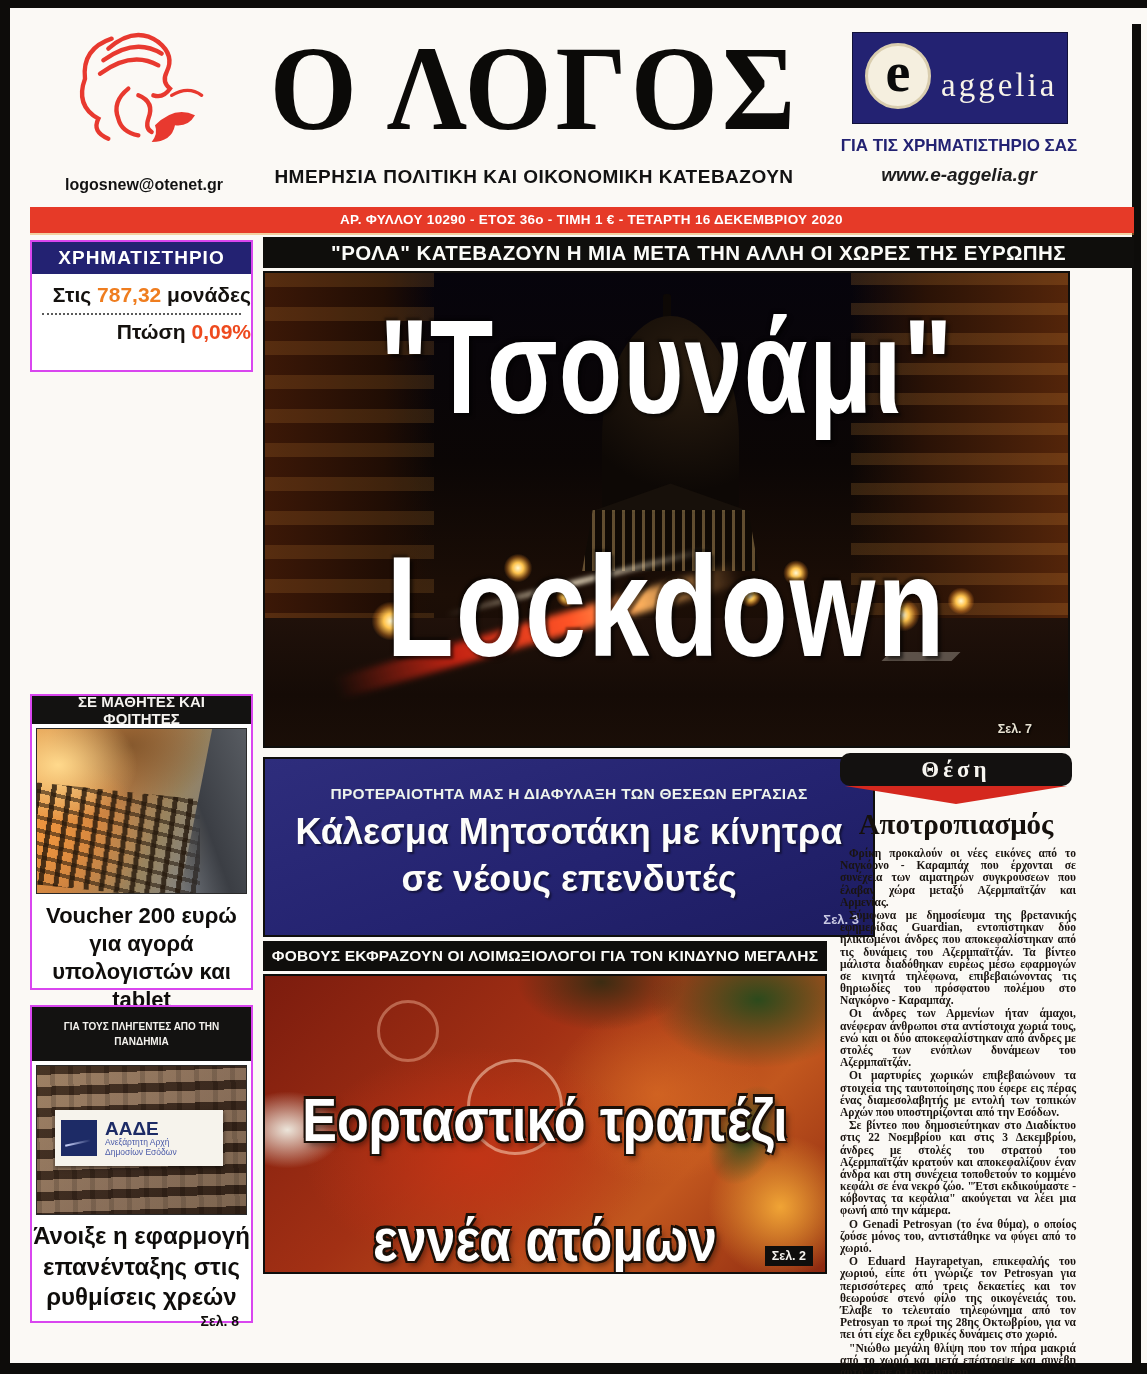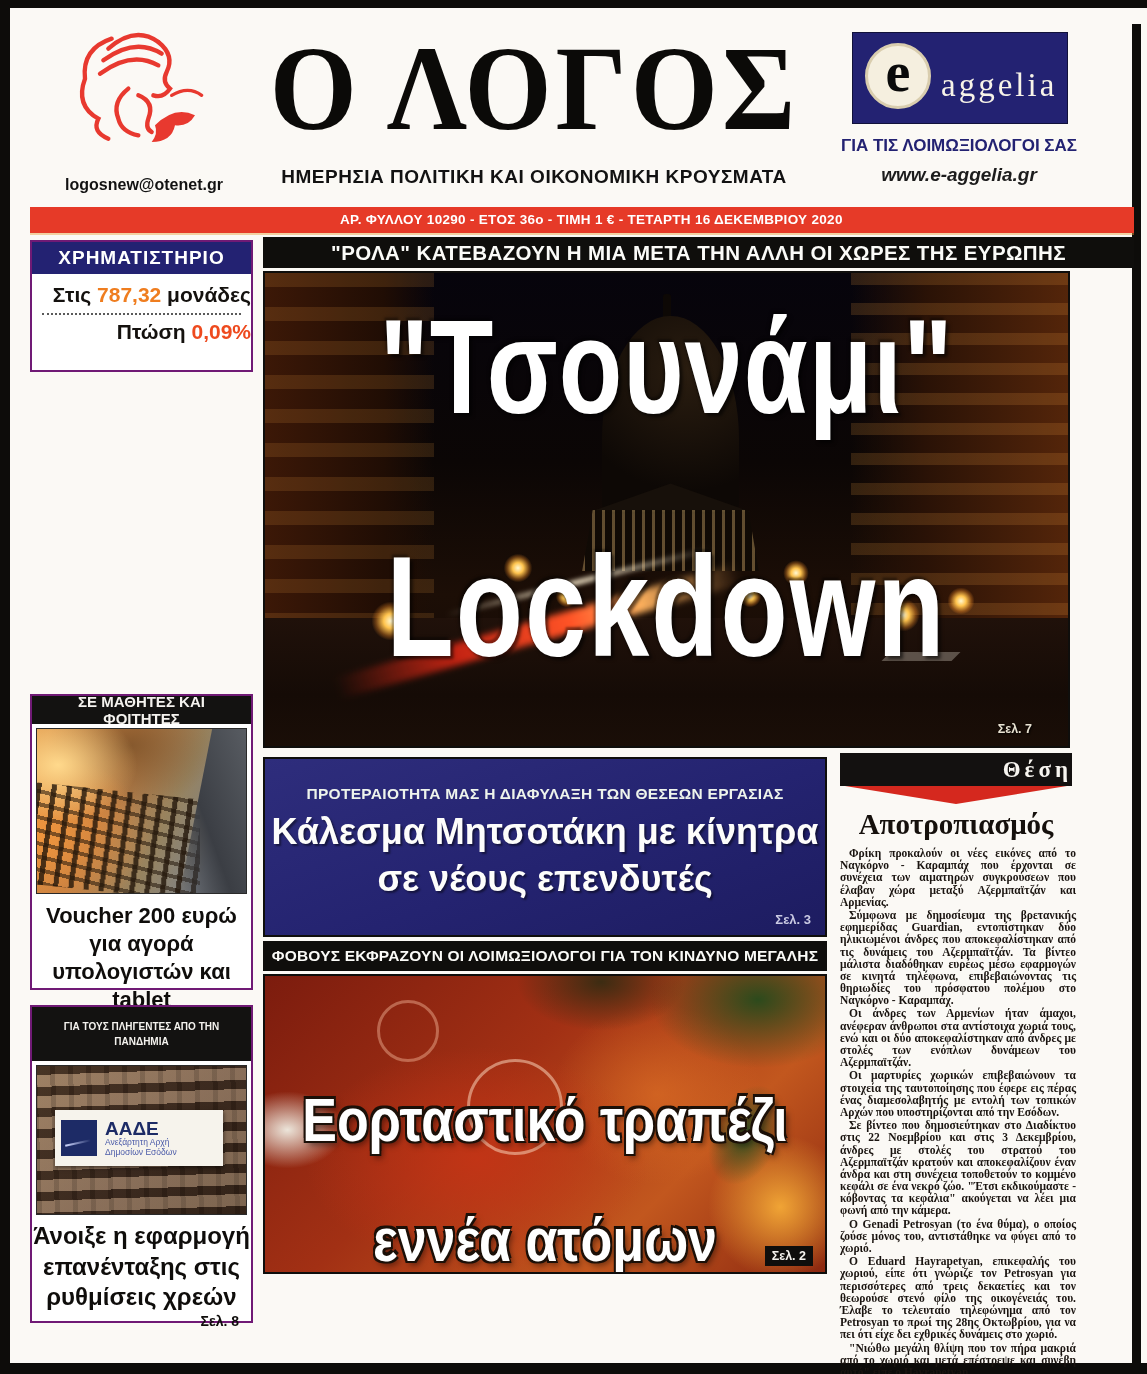--- a/index.html
+++ b/index.html
@@ -35,21 +35,21 @@
   .ad-tagline{position:absolute;left:838px;top:136px;width:242px;text-align:center;
               font-weight:bold;font-size:17px;color:#232272;}
   .ad-url{position:absolute;left:838px;top:164px;width:242px;text-align:center;
           font-weight:bold;font-style:italic;font-size:19px;color:#1c1c1c;}
   .issue-strip{position:absolute;left:30px;top:207px;width:1104px;height:26px;background:#e63a28;
                box-shadow:0 2px 0 rgba(230,160,60,.45);}
   .issue-text{position:absolute;left:310px;top:0;height:26px;line-height:26px;
               color:#fff;font-weight:bold;font-size:13.5px;letter-spacing:.3px;}
 
   
-  .sbox{position:absolute;left:30px;width:223px;background:#fff;border:2px solid #701a75;box-sizing:border-box;}
+  .sbox{position:absolute;left:30px;width:223px;background:#fff;border:2px solid #d946ef;box-sizing:border-box;}
   .sbox-stock{top:240px;height:132px;}
   .stock-head{height:32px;background:#232272;color:#fff;font-weight:bold;font-size:19px;
               text-align:center;line-height:32px;letter-spacing:1px;}
   .stock-row{text-align:right;font-weight:bold;font-size:21px;color:#14110e;margin-top:9px;}
   .stock-val1{color:#ef7d1f;}
   .stock-val2{color:#ee4a1e;}
   .stock-dots{margin:6px 10px 0 10px;border-top:2px dotted #5a5a5a;}
   .kicker-bar{background:#131211;color:#f4f2ee;font-weight:bold;text-align:center;
               display:flex;align-items:center;justify-content:center;padding:4px 6px;box-sizing:border-box;}
   .sbox-covid{top:382px;height:292px;}
@@ -133,21 +133,21 @@
       transform:rotate(-14deg);background:linear-gradient(90deg,rgba(255,255,255,0),rgba(255,240,210,.8),rgba(255,255,255,0));}
   .road-mark{position:absolute;right:14%;bottom:18%;width:70px;height:9px;background:rgba(245,240,225,.3);
       transform:skewX(-45deg);}
   .hero-title{position:absolute;left:0;width:100%;text-align:center;color:#fff;font-weight:bold;
       text-shadow:3px 3px 3px rgba(0,0,0,.6),-2px -2px 2px rgba(0,0,0,.4);}
   .hero-title-1{top:18px;font-size:104px;transform:scaleY(1.28);transform-origin:top;letter-spacing:1px;}
   .hero-title-2{top:250px;font-size:110px;transform:scaleY(1.3);transform-origin:top;letter-spacing:2px;}
   .hero-page{position:absolute;right:36px;bottom:10px;color:#e8e2d2;font-size:12.5px;font-weight:bold;
       text-shadow:1px 1px 2px #000;}
 
-  .bluebox{position:absolute;left:263px;top:757px;width:564px;height:180px;background:#2b2a74;
+  .bluebox{position:absolute;left:263px;top:757px;width:612px;height:180px;background:#2b2a74;
       border:2px solid #0f0e0c;box-sizing:border-box;
       background:linear-gradient(160deg,#2e2d7c 0%,#242370 55%,#1d1c60 100%);}
   .blue-kicker{position:absolute;left:0;top:26px;width:100%;text-align:center;color:#eef4ec;
       font-weight:bold;font-size:15.5px;letter-spacing:.3px;}
   .blue-headline{position:absolute;left:0;top:50px;width:100%;text-align:center;color:#fdfdfb;
       font-weight:bold;font-size:36px;line-height:1.3;text-shadow:2px 2px 2px rgba(0,0,0,.45);}
   .blue-page{position:absolute;right:14px;bottom:8px;color:#c9c9e2;font-weight:bold;font-size:13px;}
 
   .banner2{position:absolute;left:263px;top:941px;width:564px;height:30px;background:#0f0e0c;
       color:#fbfbf8;font-weight:bold;font-size:15.5px;text-align:center;line-height:30px;letter-spacing:.2px;}
@@ -169,22 +169,22 @@
       background:radial-gradient(closest-side,#2f5220,rgba(47,82,32,0) 75%);transform:rotate(25deg);}
   .fest-title{position:absolute;left:0;width:100%;text-align:center;color:#fff;font-weight:bold;
       text-shadow:2px 2px 0 #1c1008,-2px -2px 0 #1c1008,2px -2px 0 #1c1008,-2px 2px 0 #1c1008,3px 4px 6px rgba(0,0,0,.5);}
   .fest-title-1{top:108px;font-size:52px;transform:scaleY(1.18);transform-origin:top;}
   .fest-title-2{top:228px;font-size:52px;transform:scaleY(1.18);transform-origin:top;}
   .fest-page{position:absolute;right:12px;bottom:6px;background:#0f0e0c;color:#f5f3ee;
       font-weight:bold;font-size:12.5px;padding:3px 7px;}
 
   
   .opinion{position:absolute;left:840px;top:753px;width:238px;}
-  .op-head{width:232px;height:33px;background:#131110;color:#f7f5f0;text-align:right;line-height:33px;
-      font-family:"Liberation Serif",serif;font-weight:bold;font-size:23px;letter-spacing:4px;}
+  .op-head{width:232px;height:33px;background:#131110;color:#f7f5f0;text-align:center;line-height:33px;
+      font-family:"Liberation Serif",serif;font-weight:bold;font-size:23px;letter-spacing:4px;border-radius:10px;}
   .op-wedge{width:222px;height:18px;margin-left:5px;background:#d5281e;
       clip-path:polygon(0 0,100% 0,50% 100%);}
   .op-title{width:232px;text-align:center;font-family:"Liberation Serif",serif;font-weight:bold;
       font-size:29px;color:#15100c;margin-top:4px;transform:scaleY(1.05);}
   .op-body{width:236px;margin-top:6px;font-family:"Liberation Serif",serif;font-weight:bold;
       font-size:11.5px;line-height:1.06;color:#1a1410;text-align:justify;}
   .op-body p{margin:0 0 1px 0;text-indent:9px;}
 </style>
 </head>
 <body>
@@ -202,29 +202,29 @@
     <path d="M25 23 Q44 9 60 19"></path>
     <path d="M23 31 Q42 17 58 26"></path>
     <path d="M58 12 Q68 20 63 30 Q60 36 65 40 Q61 46 55 44"></path>
     <path d="M40 40 Q30 48 34 58 Q36 66 46 68"></path>
     <path d="M46 44 Q56 48 52 58 Q50 64 54 66"></path>
     <path d="M56 62 Q68 50 80 56 Q76 63 68 62 Q66 72 54 72 Q58 67 56 62 Z" fill="#e8392f" stroke="none"></path>
     <path d="M66 44 Q76 38 84 44" stroke-width="2"></path>
   </svg>
   <div class="email">logosnew@otenet.gr</div>
   <div class="masthead">Ο ΛΟΓΟΣ</div>
-  <div class="subtitle">ΗΜΕΡΗΣΙΑ ΠΟΛΙΤΙΚΗ ΚΑΙ ΟΙΚΟΝΟΜΙΚΗ ΚΡΟΥΣΜΑΤΑ</div>
+  <div class="subtitle">ΗΜΕΡΗΣΙΑ ΠΟΛΙΤΙΚΗ ΚΑΙ ΟΙΚΟΝΟΜΙΚΗ ΚΑΤΕΒΑΖΟΥΝ</div>
 
   <div class="ad-box">
     <div class="ad-circle">
       <div class="ad-e">e</div>
     </div>
     <div class="ad-brand">aggelia</div>
   </div>
-  <div class="ad-tagline">ΓΙΑ ΤΙΣ ΛΟΙΜΩΞΙΟΛΟΓΟΙ ΣΑΣ</div>
+  <div class="ad-tagline">ΓΙΑ ΤΙΣ ΧΡΗΜΑΤΙΣΤΗΡΙΟ ΣΑΣ</div>
   <div class="ad-url">www.e-aggelia.gr</div>
 
   <div class="issue-strip">
     <span class="issue-text">ΑΡ. ΦΥΛΛΟΥ 10290 - ΕΤΟΣ 36ο - ΤΙΜΗ 1 € - ΤΕΤΑΡΤΗ 16 ΔΕΚΕΜΒΡΙΟΥ 2020</span>
   </div>
 
   <div class="sbox sbox-stock">
     <div class="stock-head">ΧΡΗΜΑΤΙΣΤΗΡΙΟ</div>
     <div class="stock-row">
       <span>Στις</span>

